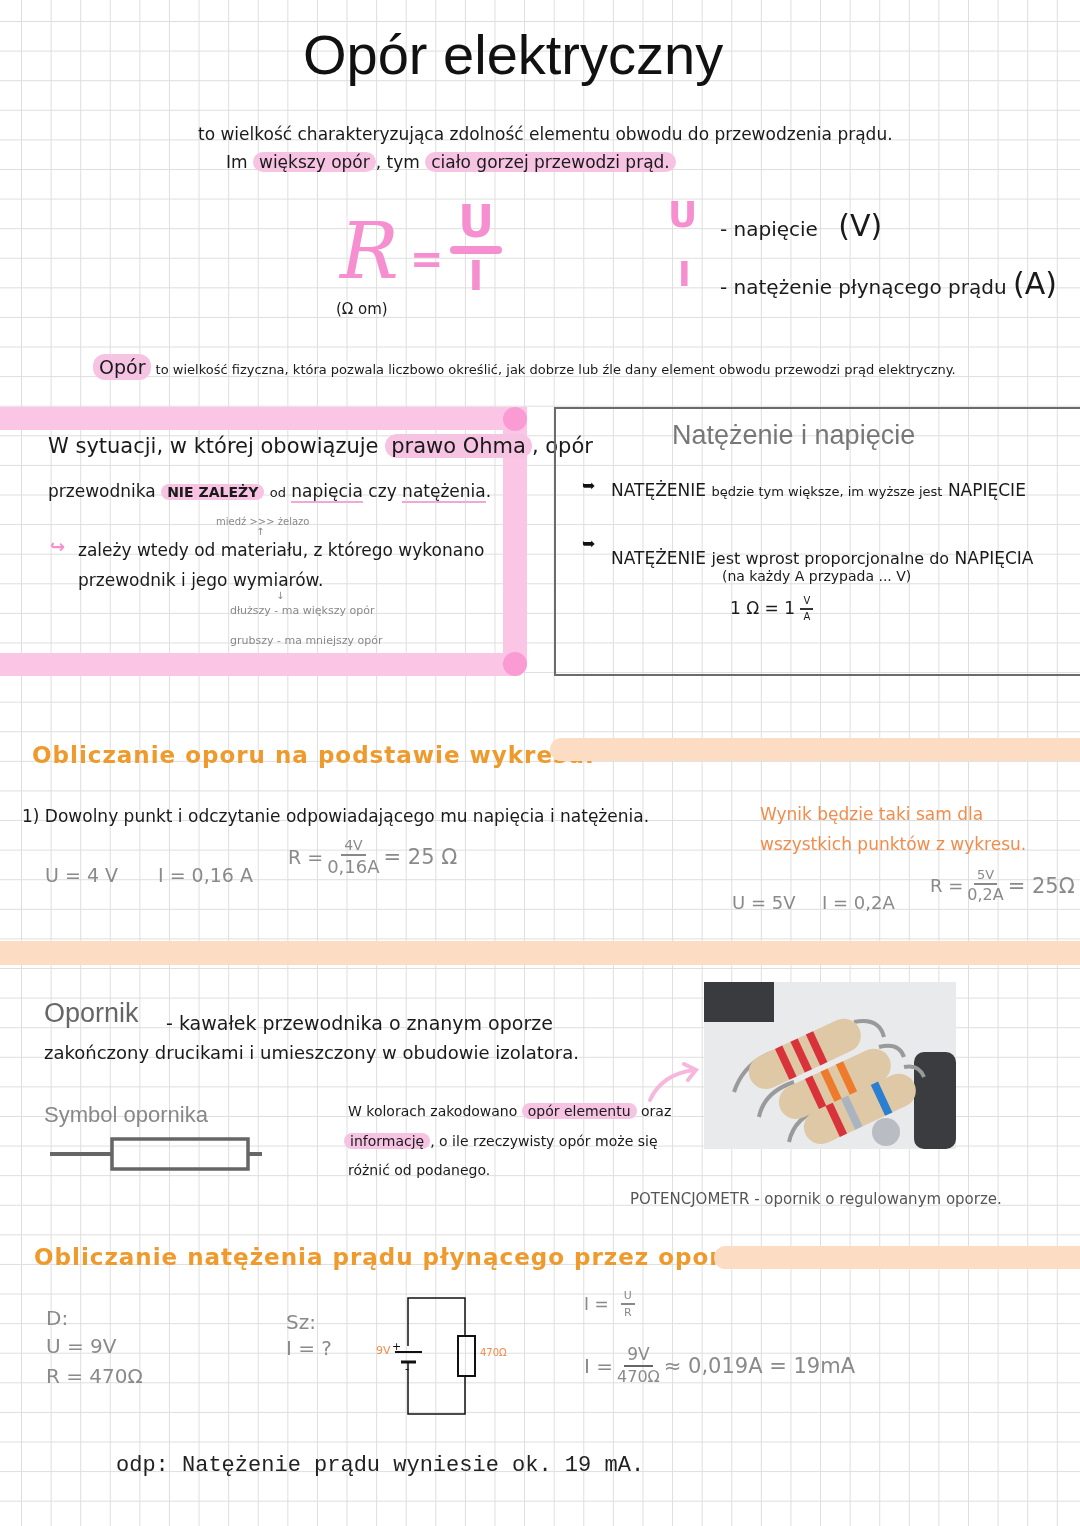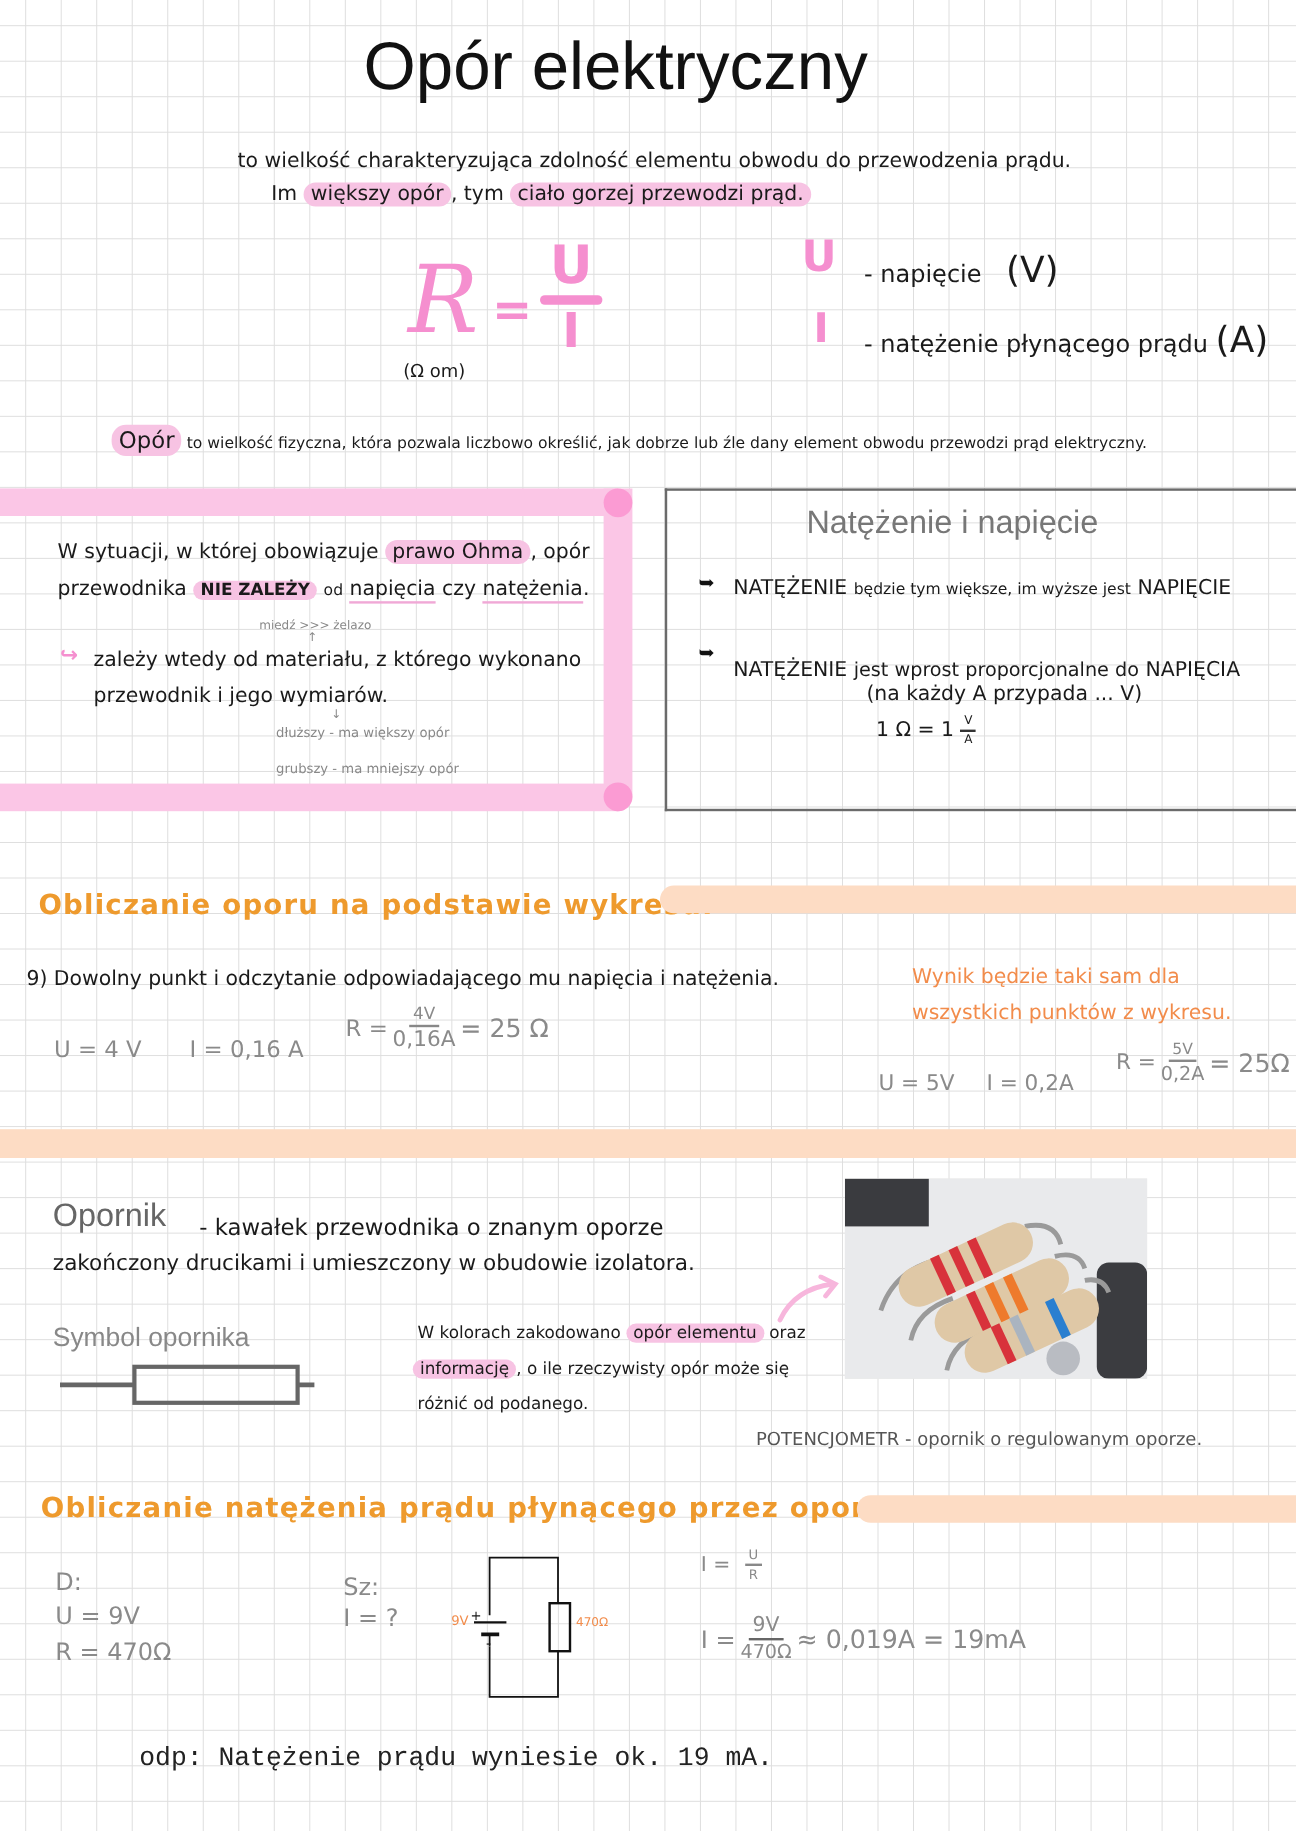--- a/index.html
+++ b/index.html
@@ -69,21 +69,21 @@
   <span class="hl" style="font-size:19px; padding:2px 6px;">Opór</span>
   <span>to wielkość fizyczna, która pozwala liczbowo określić, jak dobrze lub źle dany element obwodu przewodzi prąd elektryczny.</span>
 </div>
 
 <div class="pink-band" style="left:0; top:407px; width:515px; height:23px;"></div>
 <div class="pink-band" style="left:503px; top:407px; width:24px; height:269px; border-radius:0 0 12px 12px;"></div>
 <div class="pink-band" style="left:0; top:653px; width:515px; height:23px;"></div>
 <div class="pink-dot" style="left:503px; top:407px;"></div>
 <div class="pink-dot" style="left:503px; top:652px;"></div>
 
-<div class="abs hand" style="left:48px; top:450px; font-size:17px;">
+<div class="abs hand" style="left:48px; top:434px; font-size:21px;">
   <span>W sytuacji, w której obowiązuje</span>
   <span class="hl">prawo Ohma</span><span>, opór</span>
 </div>
 <div class="abs hand" style="left:48px; top:481px; font-size:17px;">
   <span>przewodnika</span>
   <span class="hl" style="font-size:14px; font-weight:bold;">NIE ZALEŻY</span>
   <span style="font-size:13px;">od</span>
   <span class="ul">napięcia</span>
   <span>czy</span>
   <span class="ul">natężenia</span><span>.</span>
@@ -104,32 +104,32 @@
   <span>NATĘŻENIE</span>
   <span style="font-size:13px;">będzie tym większe, im wyższe jest</span>
   <span>NAPIĘCIE</span>
 </div>
 <div class="abs" style="left:582px; top:534px; font-size:16px;">➥</div>
 <div class="abs hand" style="left:611px; top:548px; font-size:17px;">
   <span>NATĘŻENIE</span>
   <span style="font-size:16px;">jest wprost proporcjonalne do</span>
   <span>NAPIĘCIA</span>
 </div>
-<div class="abs hand" style="left:722px; top:568px; font-size:17px;">(na każdy A przypada ... V)</div>
+<div class="abs hand" style="left:722px; top:568px; font-size:14px;">(na każdy A przypada ... V)</div>
 <div class="abs hand" style="left:730px; top:596px; font-size:17px;">
   <span>1 Ω = 1</span>
   <span class="frac" style="font-size:10px;">
       <span class="num">V</span>
       <span class="den">A</span>
     </span>
 </div>
 
 <div class="abs heading-orange" style="left:32px; top:742px;">Obliczanie oporu na podstawie wykresu.</div>
 <div class="peach-pill" style="left:550px; top:738px; width:560px; height:23px;"></div>
-<div class="abs hand" style="left:22px; top:806px; font-size:17px;">9) Dowolny punkt i odczytanie odpowiadającego mu napięcia i natężenia.</div>
+<div class="abs hand" style="left:22px; top:806px; font-size:17px;">1) Dowolny punkt i odczytanie odpowiadającego mu napięcia i natężenia.</div>
 
 <div class="abs grey" style="left:45px; top:864px; font-size:19px;">U = 4 V</div>
 <div class="abs grey" style="left:158px; top:864px; font-size:19px;">I = 0,16 A</div>
 <div class="abs grey" style="left:288px; top:838px; font-size:19px; display:flex; align-items:center; gap:4px;">
   <span>R =</span>
   <span class="frac" style="font-size:14px;">
       <span class="num" style="border-color:#888;">4V</span>
       <span class="den" style="font-size:18px;">0,16A</span>
     </span>
   <span style="font-size:21px;">= 25 Ω</span>

